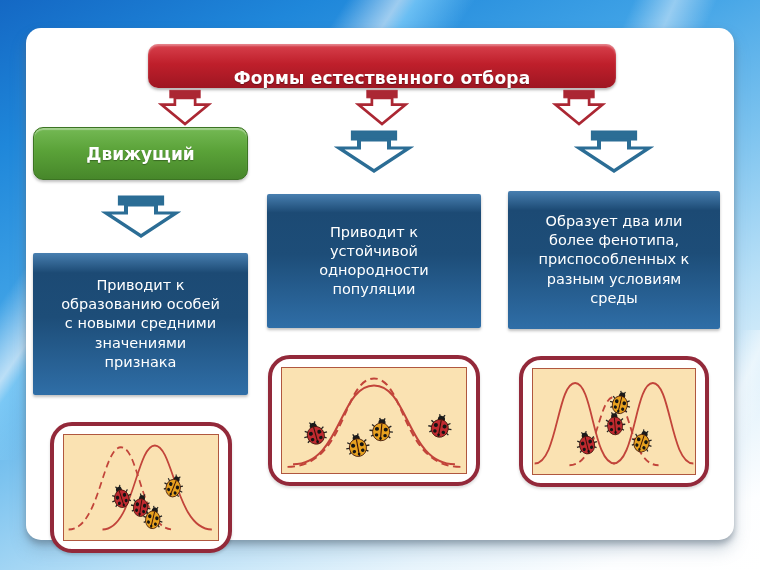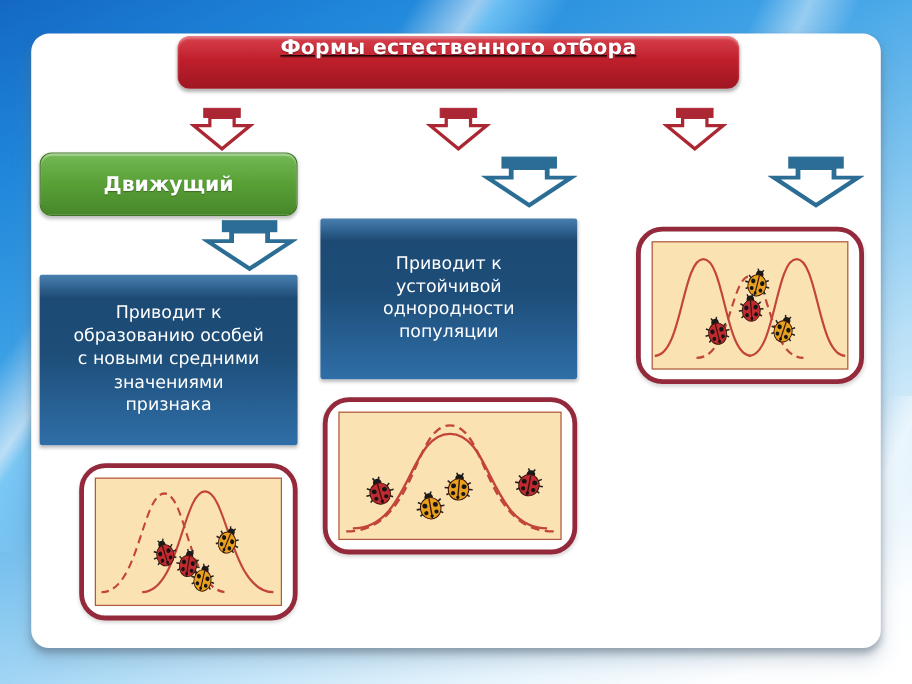--- a/index.html
+++ b/index.html
@@ -19,35 +19,35 @@
     background:linear-gradient(115deg,transparent 44%,rgba(255,255,255,.5) 52%,transparent 60%);}
 
   .card{
     position:absolute;left:26px;top:28px;width:708px;height:512px;
     background:#ffffff;border-radius:15px;
     box-shadow:0 4px 6px rgba(80,95,110,.45),0 10px 16px rgba(110,135,160,.3);
   }
 
   
   .header-box{
-    position:absolute;left:122px;top:2px;width:468px;height:44px;
+    position:absolute;left:122px;top:16px;width:468px;height:44px;
     border-radius:10px;
     background:linear-gradient(180deg,var(--header-red-top,#d8414d) 0%,#bf1f2b 45%,var(--header-red-bottom,#9e1622) 100%);
     box-shadow:inset 0 2px 2px rgba(255,255,255,.35),0 2px 3px rgba(0,0,0,.3);
-    display:flex;align-items:flex-start;justify-content:center;text-decoration:underline;
+    display:flex;align-items:flex-end;justify-content:center;
   }
   .header-box span{color:#fff;font-weight:bold;font-size:17px;letter-spacing:.2px;
     text-shadow:0 1px 1px rgba(0,0,0,.35);}
 
   
   .red-arrows{position:absolute;left:122px;top:61px;width:468px;height:38px;
     display:flex;justify-content:space-between;padding:0 10px;box-sizing:border-box;}
 
   
-  .column{position:absolute;top:99px;display:flex;flex-direction:column;align-items:flex-end;}
+  .column{position:absolute;top:99px;display:flex;flex-direction:column;align-items:center;gap:12px;}
   .column.c1{left:7px;width:215px;}
   .column.c2{left:241px;width:214px;}
   .column.c3{left:482px;width:212px;}
 
   .green-box{
     width:100%;height:53px;box-sizing:border-box;border-radius:10px;
     background:linear-gradient(180deg,var(--green-top,#74b954) 0%,#5aa238 45%,var(--green-bottom,#47872a) 100%);
     border:1px solid #3c7423;
     box-shadow:inset 0 2px 1px rgba(255,255,255,.35),0 2px 3px rgba(0,0,0,.25);
     display:flex;align-items:center;justify-content:center;
@@ -196,20 +196,27 @@
             </g>
         </svg>
       </div>
     </div>
   </div>
 
   <div class="column c3">
     <svg class="teal-arrow" width="80" height="44" viewBox="0 0 64 44" preserveAspectRatio="none">
       <use href="#block-down-arrow" fill="#2b6d95" stroke="#2b6d95"></use>
     </svg>
+    <div class="blue-box">
+      <span>Образует два или
+более фенотипа,
+приспособленных к
+разным условиям
+среды</span>
+    </div>
     <div class="panel">
       <div class="panel-inner">
         <svg viewBox="0 0 200 120" preserveAspectRatio="none">
           <g fill="none" stroke="#c2443a" stroke-width="2.2">
             <path d="M45 110 C 80 110, 80 32, 100 32 C 120 32, 120 110, 155 110" stroke-dasharray="8 5"></path>
             <path d="M2 108 C 30 108, 30 16, 52 16 C 74 16, 74 108, 101 108"></path>
             <path d="M99 108 C 126 108, 126 16, 148 16 C 170 16, 170 108, 198 108"></path>
           </g>
           <g>
               <use href="#ladybug" transform="translate(108 38) rotate(15) scale(1.5) translate(-10 -10)" fill="#e7a11f"></use>

